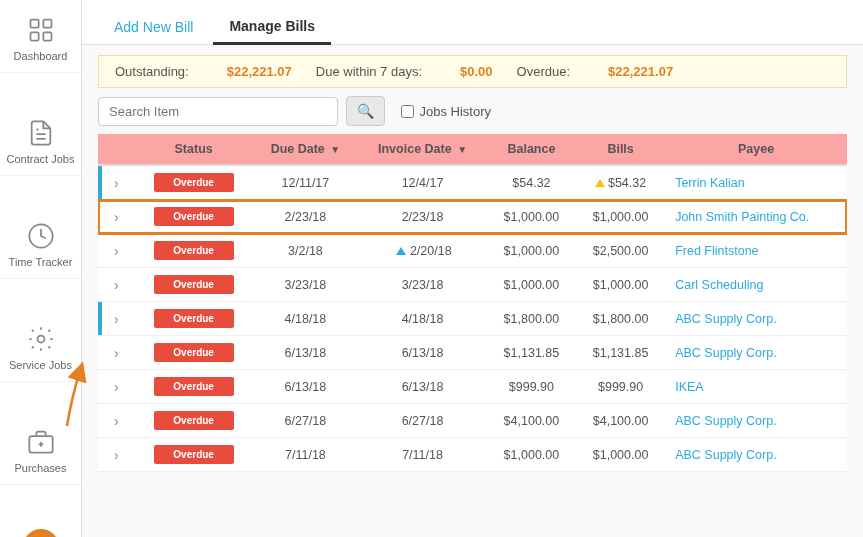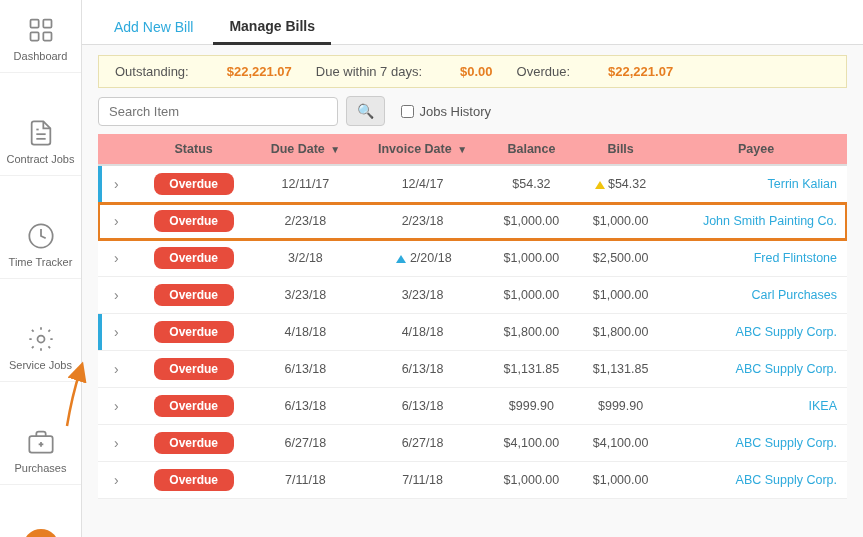--- a/index.html
+++ b/index.html
@@ -165,34 +165,34 @@
       border: none;
       cursor: pointer;
       color: #888;
       font-size: 14px;
       padding: 0 6px;
     }
     .status-badge {
       background: #e74c3c;
       color: #fff;
       padding: 4px 10px;
-      border-radius: 8px;
+      border-radius: 2px;
       display: inline-block;
-      font-size: 12px;
+      font-size: 10px;
       font-weight: 600;
       min-width: 80px;
       text-align: center;
     }
     td {
       padding: 7px 10px;
       text-align: center;
       color: #555;
       vertical-align: middle;
     }
-    td.payee { color: #2eaadc; text-align: right; }
+    td.payee { color: #2eaadc; text-align: left; }
     td:first-child { width: 30px; }
 
     
     .blue-triangle {
       display: inline-block;
       width: 0;
       height: 0;
       border-left: 5px solid transparent;
       border-right: 5px solid transparent;
       border-bottom: 8px solid #2eaadc;
@@ -374,21 +374,21 @@
             <td>$2,500.00</td>
             <td class="payee">Fred Flintstone</td>
           </tr>
           <tr>
             <td style="position: relative;"><button class="expand-btn">›</button></td>
             <td><span class="status-badge">Overdue</span></td>
             <td>3/23/18</td>
             <td>3/23/18</td>
             <td>$1,000.00</td>
             <td>$1,000.00</td>
-            <td class="payee">Carl Purchases</td>
+            <td class="payee">Carl Scheduling</td>
           </tr>
           <tr>
             <td style="position: relative;"><span style="position:absolute;left:0;top:0;bottom:0;width:4px;background:#2eaadc;"></span><button class="expand-btn">›</button></td>
             <td><span class="status-badge">Overdue</span></td>
             <td>4/18/18</td>
             <td>4/18/18</td>
             <td>$1,800.00</td>
             <td>$1,800.00</td>
             <td class="payee">ABC Supply Corp.</td>
           </tr>

